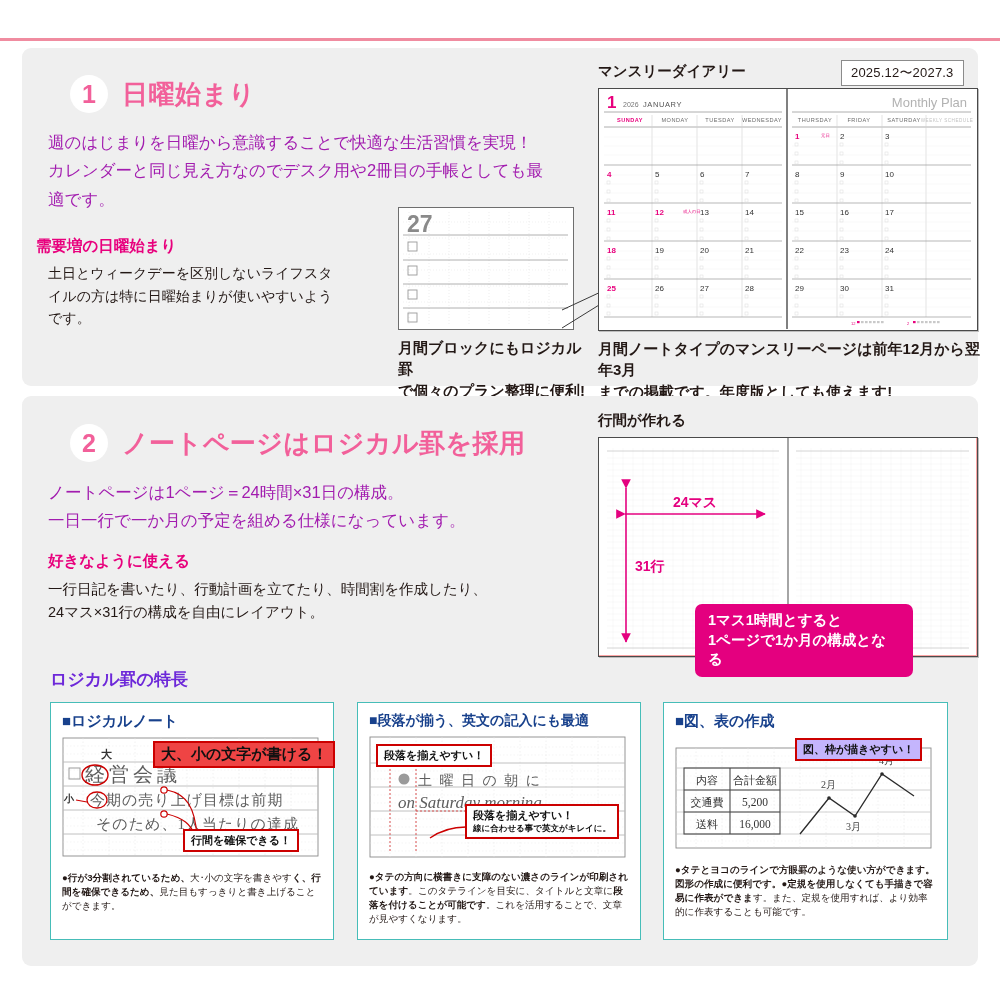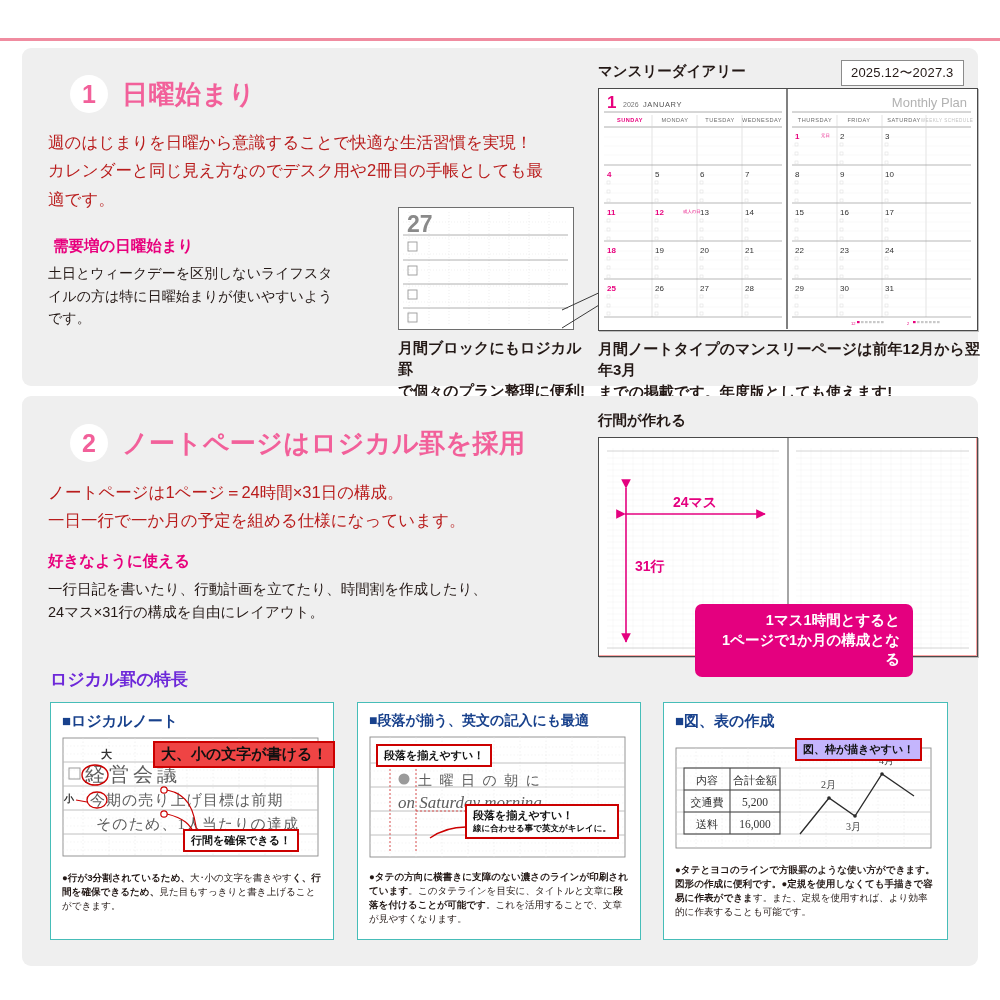--- a/index.html
+++ b/index.html
@@ -26,21 +26,21 @@
   
   .sec-head { position: absolute; display: flex; align-items: center; gap: 14px; }
   .num-circle {
     width: 38px; height: 38px; border-radius: 50%;
     background: #ffffff; color: #f2609a;
     display: flex; align-items: center; justify-content: center;
     font-size: 25px; font-weight: bold; line-height: 1;
   }
   .sec-title { color: #f2609a; font-size: 26px; font-weight: bold; letter-spacing: .5px; }
 
-  .body-text { position: absolute; color: #b91c1c; font-size: 16.5px; line-height: 1.72; }
+  .body-text { position: absolute; color: #a21caf; font-size: 16.5px; line-height: 1.72; }
   .sub-head { position: absolute; color: #e8007d; font-size: 15.5px; font-weight: bold; }
   .sub-text { position: absolute; color: #231815; font-size: 14px; line-height: 1.62; }
 
   
   .mini-label { position: absolute; font-size: 14.5px; font-weight: bold; color: #231815; }
   .date-badge {
     position: absolute; border: 1px solid #8b8b8b; background: #ffffff;
     font-size: 13px; color: #231815; padding: 3px 9px; letter-spacing: .2px;
   }
   .spread {
@@ -62,21 +62,21 @@
   .leader { position: absolute; pointer-events: none; }
 
   
   .note-spread {
     position: absolute; background: #fca5a5; border: 1.5px solid #4a4a4a;
     box-shadow: 1px 1px 0 #bdbdbd; overflow: hidden;
   }
   .pink-callout {
     position: absolute; background: #e4007f; color: #ffffff;
     border-radius: 7px; font-size: 14.5px; font-weight: bold;
-    line-height: 1.36; padding: 7px 13px; text-align: right;
+    line-height: 1.36; padding: 7px 13px; text-align: left;
   }
 
   
   .feat-head { position: absolute; color: #6d28d9; font-size: 17px; font-weight: bold; }
   .fbox {
     position: absolute; background: #ffffff; border: 1.5px solid #46bdb8;
     top: 702px; height: 238px;
   }
   #fbox-1 { left: 50px; width: 284px; }
   #fbox-2 { left: 357px; width: 284px; }
@@ -102,21 +102,21 @@
     <div class="num-circle">1</div>
     <div class="sec-title">日曜始まり</div>
   </div>
 
   <div class="body-text" style="left:48px; top:128px; width:520px;">
     <div>週のはじまりを日曜から意識することで快適な生活習慣を実現！</div>
     <div>カレンダーと同じ見え方なのでデスク用や2冊目の手帳としても最</div>
     <div>適です。</div>
   </div>
 
-  <div class="sub-head" style="left:53px; top:236px;">需要増の日曜始まり</div>
+  <div class="sub-head" style="left:36px; top:236px;">需要増の日曜始まり</div>
   <div class="sub-text" style="left:48px; top:262px; width:330px;">
     <div>土日とウィークデーを区別しないライフスタ</div>
     <div>イルの方は特に日曜始まりが使いやすいよう</div>
     <div>です。</div>
   </div>
 
   <div class="blk27" style="left:398px; top:207px; width:176px; height:123px;">
     <svg width="173" height="120" viewBox="0 0 173 120">
       <rect x="0" y="0" width="173" height="120" fill="#ffffff"></rect>
       <g stroke="#d8d8d8" stroke-width="0.5" stroke-dasharray="1,2">

